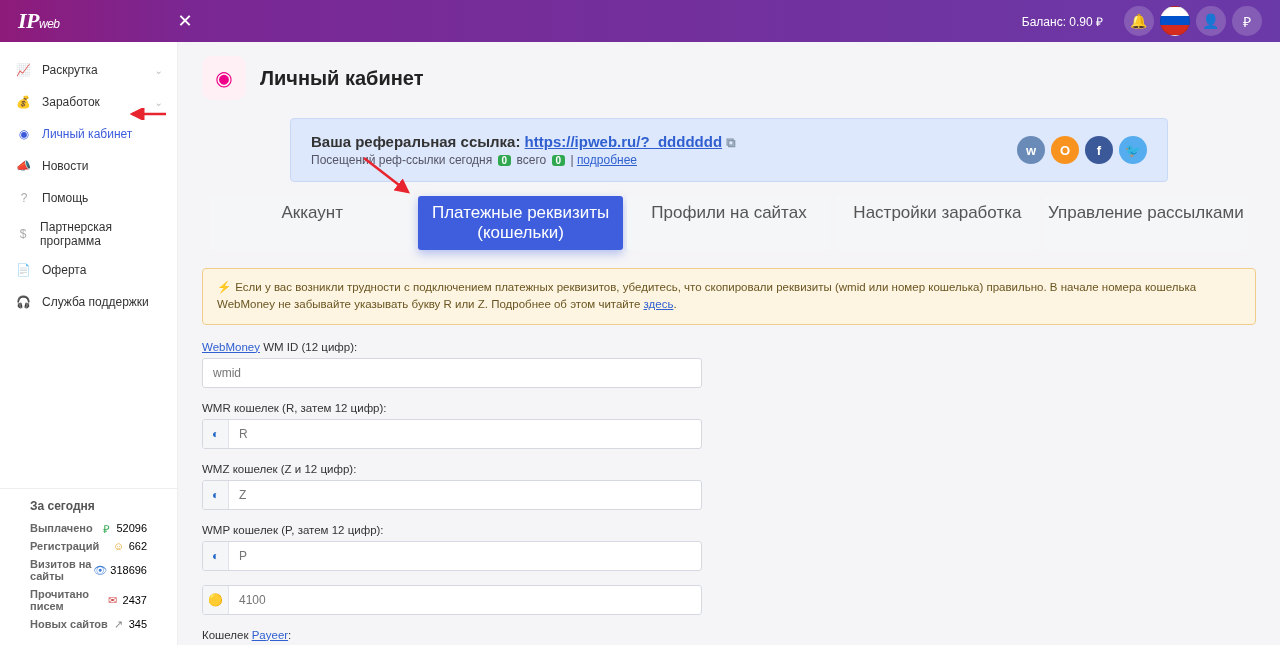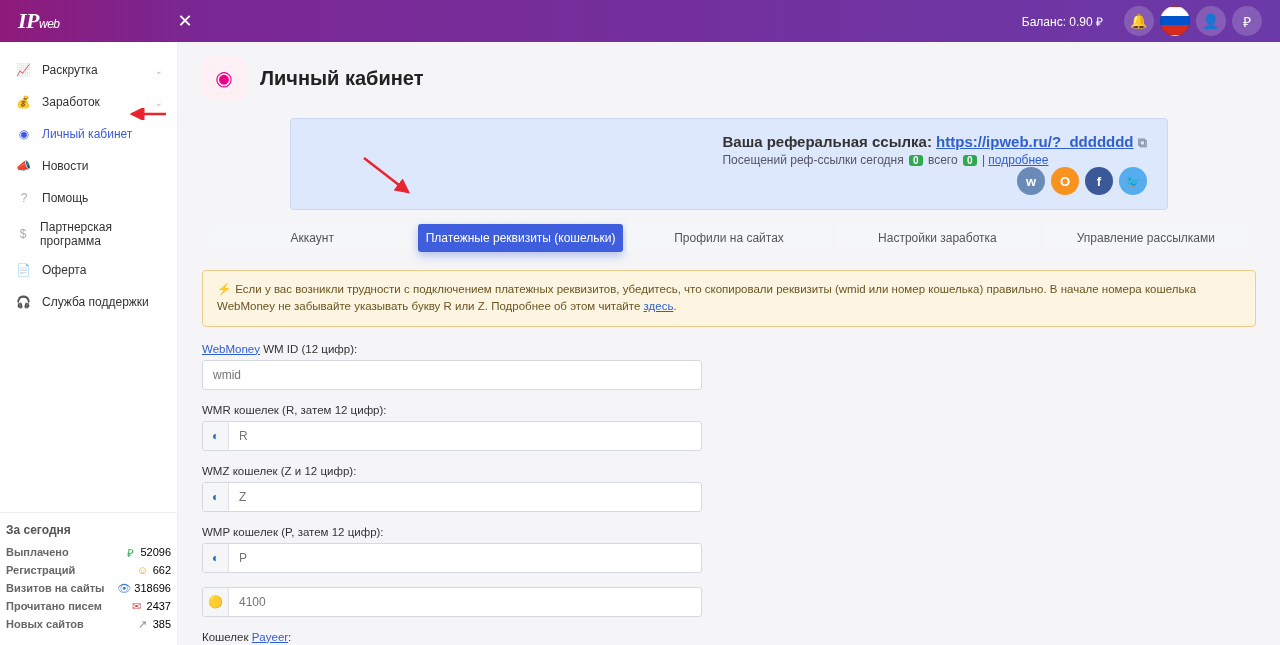--- a/index.html
+++ b/index.html
@@ -16,44 +16,44 @@
 
 .layout { display:flex; height:calc(100% - 42px); }
 .sidebar { width:178px; background:#fff; display:flex; flex-direction:column; border-right:1px solid #eee; }
 .nav-list { padding-top:12px; flex:1; }
 .nav-item { display:flex; align-items:center; padding:6px 14px; font-size:12px; color:#333; cursor:pointer; position:relative; }
 .nav-item.active { color:#3b5bdb; font-weight:500; }
 .nav-icon { width:20px; height:20px; margin-right:8px; display:flex; align-items:center; justify-content:center; color:#aaa; }
 .nav-item.active .nav-icon { color:#3b5bdb; }
 .nav-chevron { margin-left:auto; color:#bbb; font-size:10px; }
 
-.stats-box { border-top:1px solid #eee; padding:10px 6px 12px; font-size:11px; }
+.stats-box { border-top:1px solid #eee; padding:10px 30px 12px; font-size:11px; }
 .stats-title { font-weight:600; color:#555; margin-bottom:6px; font-size:12px; }
 .stat-row { display:flex; justify-content:space-between; padding:3px 0; }
 .stat-label { color:#666;font-weight:bold; }
 .stat-val { display:flex; align-items:center; gap:4px; }
 .stat-i { width:12px; height:12px; display:inline-flex; align-items:center; justify-content:center; font-size:11px; }
 
 .main { flex:1; padding:14px 24px 0 24px; overflow-y:auto; }
 .page-head { display:flex; align-items:center; gap:14px; margin-bottom:18px; }
 .page-avatar { width:44px; height:44px; border-radius:10px; background:#fef0f4; display:flex; align-items:center; justify-content:center; color:#e08; font-size:20px; }
 .page-title { font-size:20px; font-weight:600; color:#222; }
 
-.ref-card { background:#dde8fc; border:1px solid #c8d8f5; border-radius:4px; padding:14px 20px; display:flex; align-items:flex-end; margin:0 88px 14px 88px;flex-direction:column; }
+.ref-card { background:#dde8fc; border:1px solid #c8d8f5; border-radius:4px; padding:14px 20px; display:flex; align-items:center; margin:0 88px 14px 88px; }
 .ref-text { flex:1; font-size:13px; color:#333; }
 .ref-title { font-weight:600; font-size:15px; margin-bottom:2px; }
 .ref-link { color:#3060d0; text-decoration:underline; }
 .ref-sub { font-size:12px; color:#556; }
 .badge { display:inline-block; background:#2fa84f; color:#fff; border-radius:3px; padding:0px 4px; font-size:10px; font-weight:600; margin:0 2px; }
 .social-icons { display:flex; gap:6px; }
 .soc { width:28px; height:28px; border-radius:50%; display:flex; align-items:center; justify-content:center; color:#fff; font-size:13px; font-weight:bold; }
 .soc-vk{background:#6a8bb8;} .soc-ok{background:#f7931e;} .soc-fb{background:#3b5998;} .soc-tw{background:#55acee;}
 
 .tabs { display:flex; gap:4px; margin-bottom:18px; padding:0 8px; }
-.tab { flex:1; text-align:center; padding:7px 4px; background:#f5f6f8; font-size:12px; color:#555; border-radius:3px; cursor:pointer; }
+.tab { flex:1; text-align:center; padding:7px 4px; background:#f5f6f8; font-size:17px; color:#555; border-radius:3px; cursor:pointer; }
 .tab.active { background:#3e5ede; color:#fff; box-shadow:0 4px 10px rgba(62,94,222,0.35); }
 
 .warn { border:1px solid #f0cc8a; background:#fdf5e2; border-radius:4px; padding:10px 14px; font-size:11.5px; color:#6a5520; line-height:1.5; margin-bottom:16px; }
 .warn a { color:#3060d0; text-decoration:underline; }
 .bolt { color:#e8a020; margin-right:4px; }
 
 .form-group { margin-bottom:14px; }
 .form-label { font-size:11.5px; color:#333; margin-bottom:5px; display:block; }
 .form-label a { color:#3060d0; text-decoration:underline; }
 .input-row { display:flex; align-items:center; border:1px solid #d5d8e0; border-radius:3px; height:30px; background:#fff; width:500px; overflow:hidden; }
@@ -143,21 +143,21 @@
           <span class="stat-label">Прочитано писем</span>
           <span class="stat-val">
             <span class="stat-i" style="color:#d04545">✉</span>
             <span>2437</span>
           </span>
         </div>
       <div class="stat-row">
           <span class="stat-label">Новых сайтов</span>
           <span class="stat-val">
             <span class="stat-i" style="color:#888">↗</span>
-            <span>385</span>
+            <span>345</span>
           </span>
         </div>
     </div>
   </div>
 
   <div class="main">
     <div class="page-head">
       <div class="page-avatar">◉</div>
       <div class="page-title">Личный кабинет</div>
     </div>

